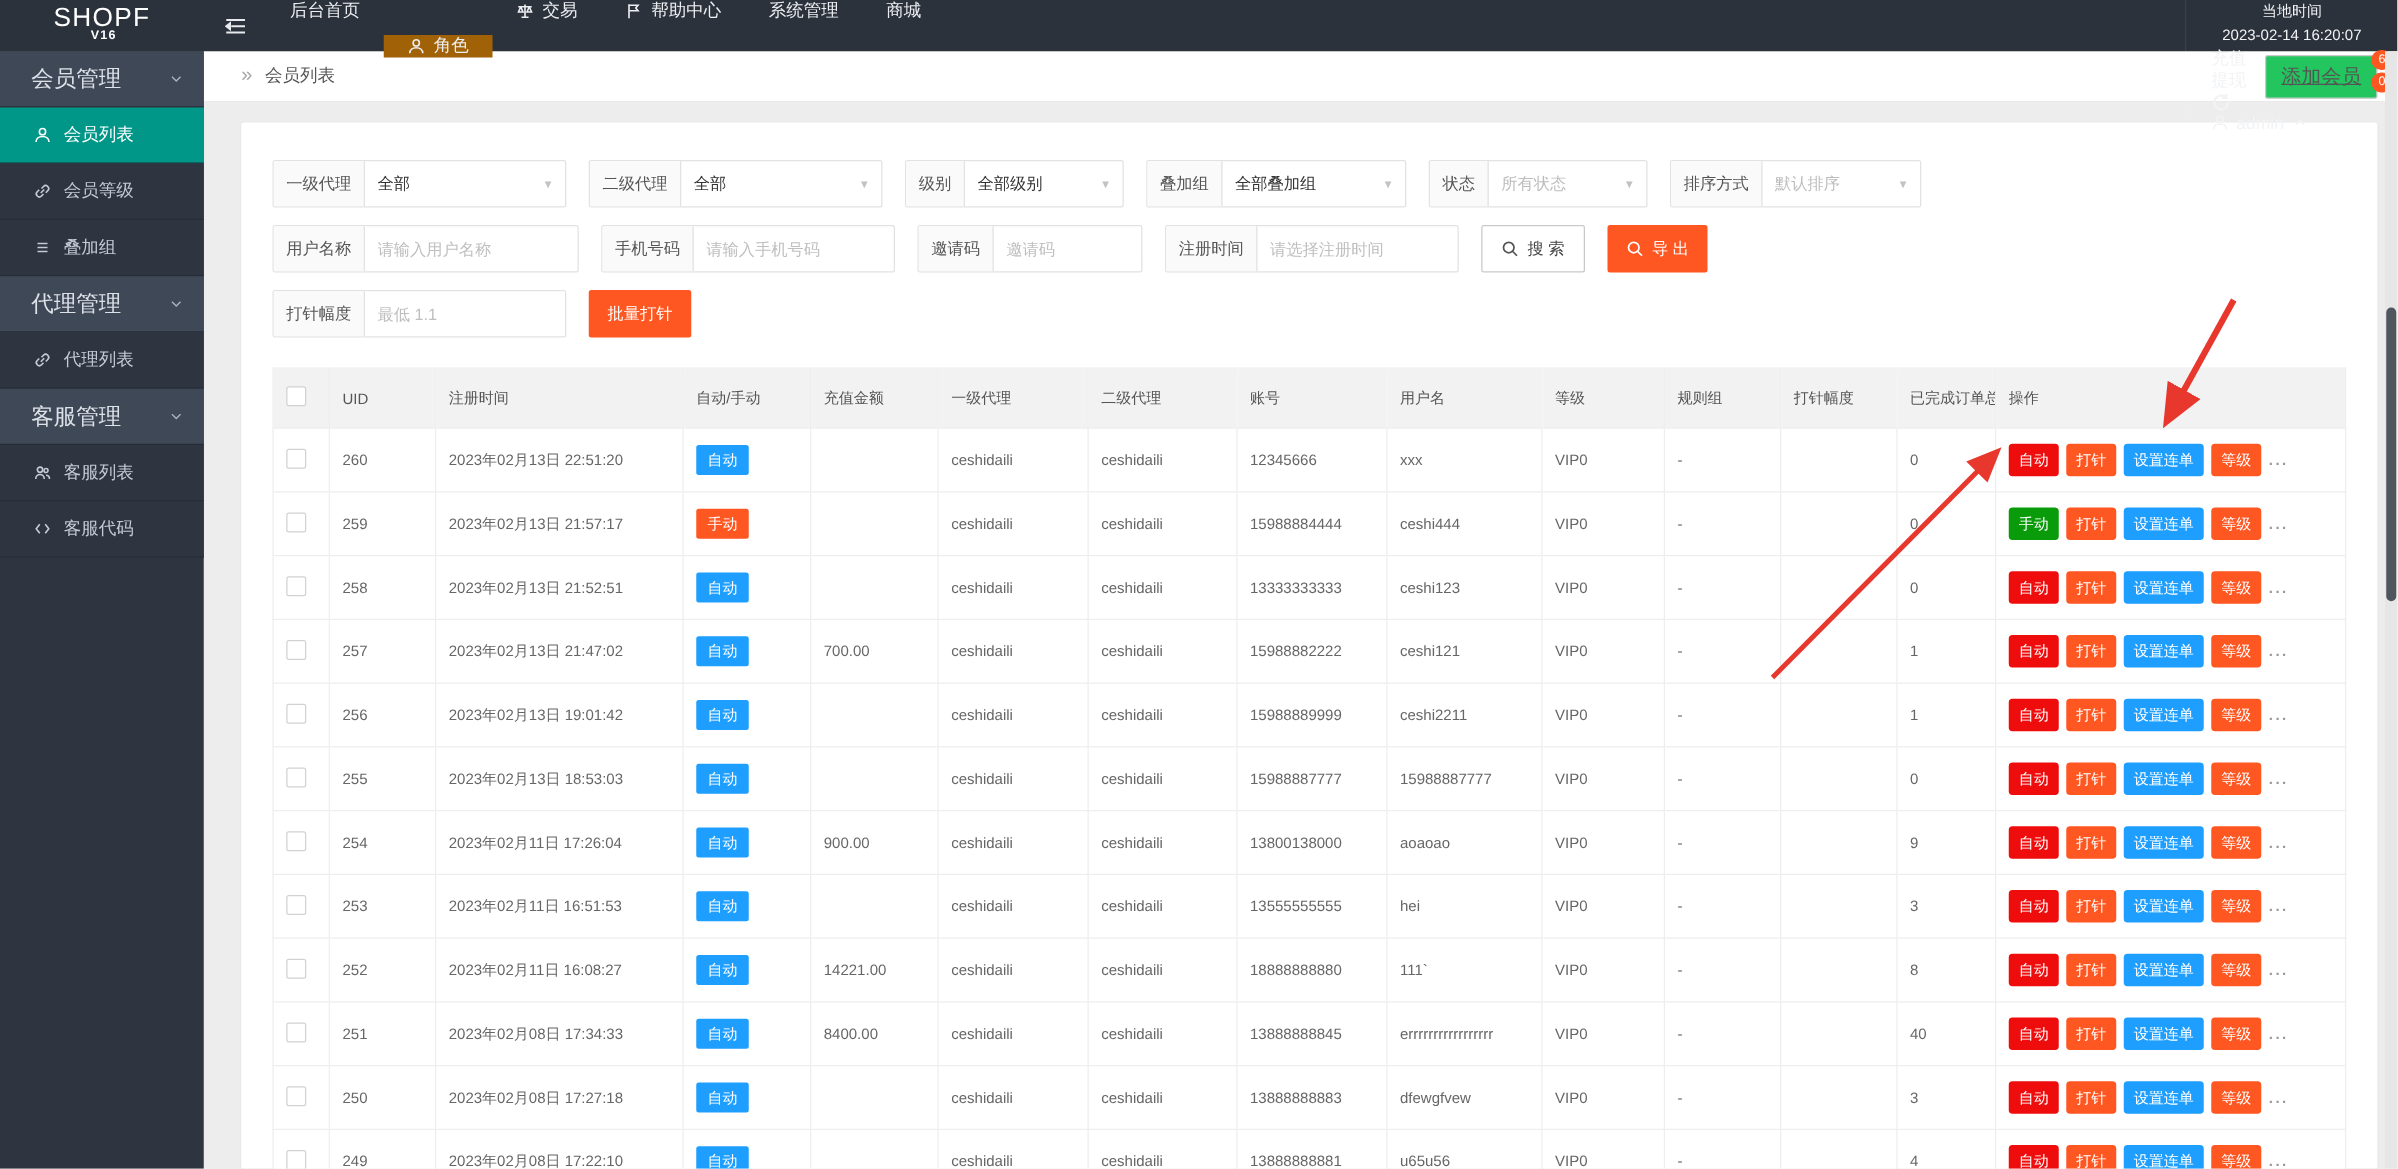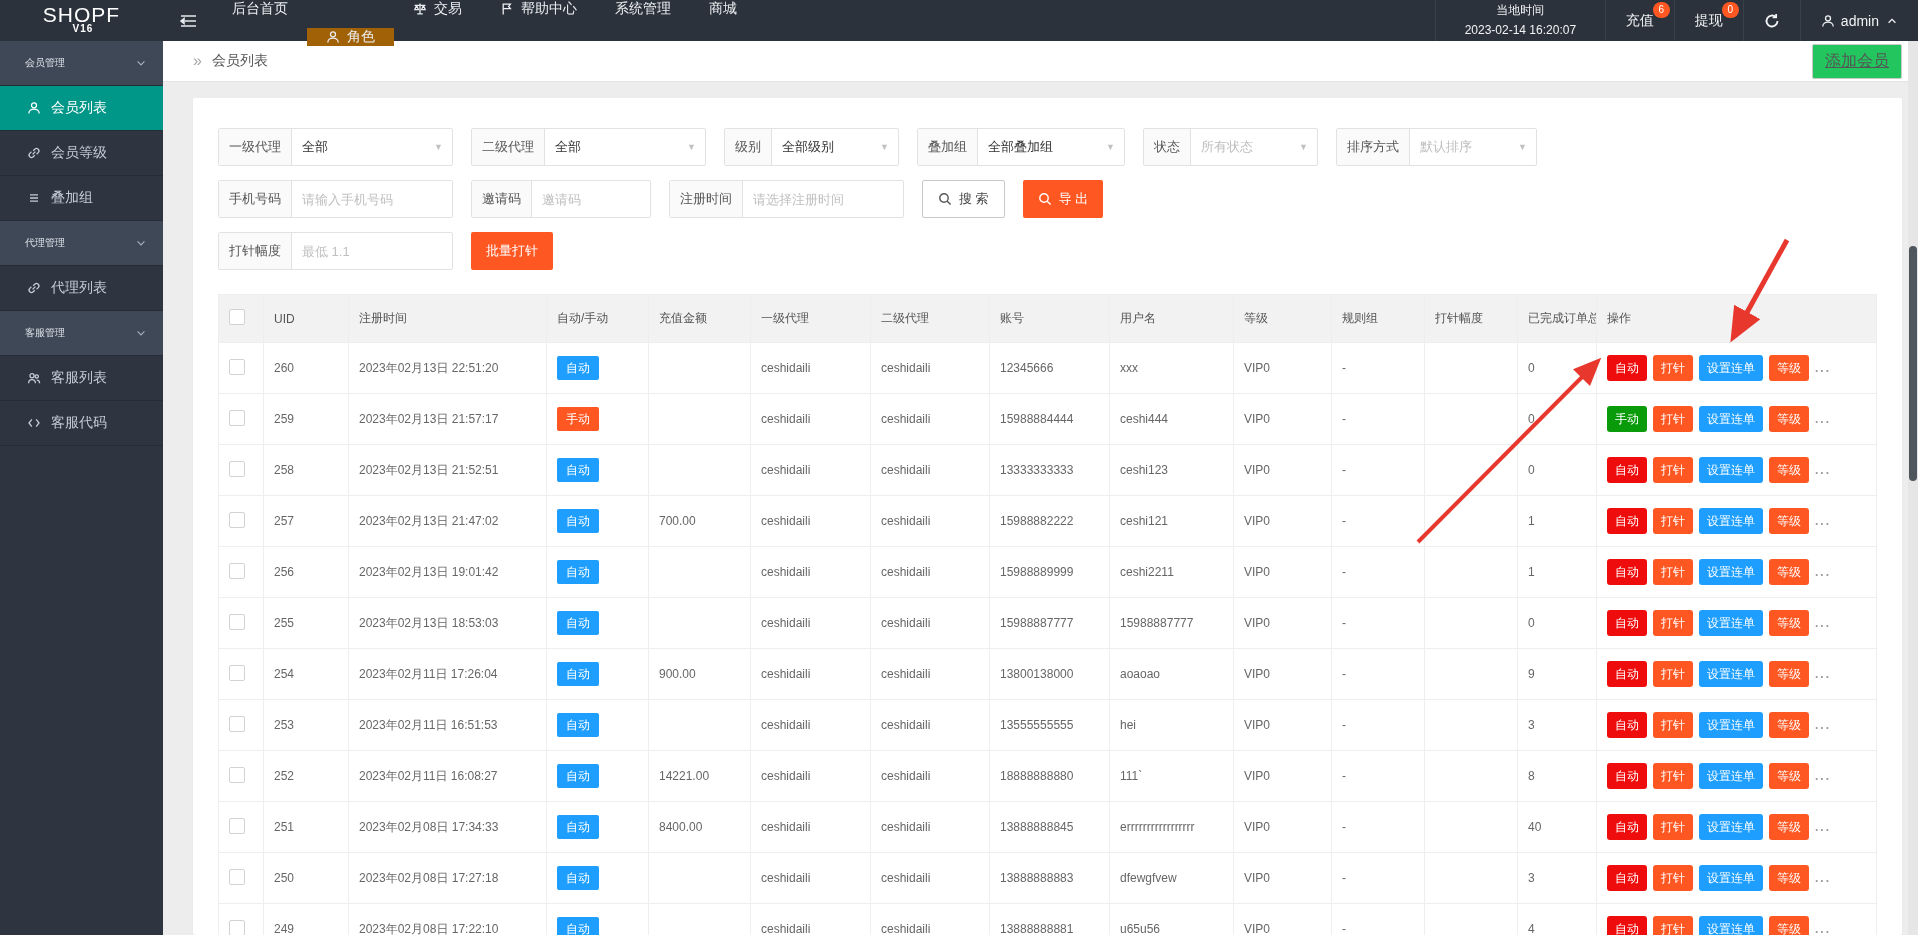--- a/index.html
+++ b/index.html
@@ -8,31 +8,31 @@
 
   
   .navbar{position:absolute;top:0;left:0;width:1918px;height:41px;background:#2b323c;display:flex;align-items:stretch;z-index:5;}
   .logo{width:163px;display:flex;align-items:center;justify-content:center;color:#fff;font-size:21px;letter-spacing:1px;font-weight:500;flex-direction:column;}
   .logo sup{font-size:10px;margin-left:3px;transform:translateY(-4px);font-weight:700;}
   .nav-toggle{width:50px;display:flex;align-items:center;justify-content:center;color:#e8eaed;cursor:pointer;}
   .nav-items{display:flex;align-items:flex-start;}
   .nav-item{display:flex;align-items:center;gap:7px;padding:0 19px;color:#eceef1;font-size:14px;cursor:pointer;}
   .nav-item.active{background:#a16207;margin-top:28px;}
   .nav-spacer{flex:1;}
-  .nav-right{display:flex;align-items:stretch;}
+  .nav-right{display:flex;align-items:stretch;flex-direction:column;}
   .nav-right>div{display:flex;align-items:center;border-left:1px solid rgba(255,255,255,.07);padding:0 20px;color:#f2f3f5;font-size:14px;cursor:pointer;}
   .time-block{flex-direction:column;justify-content:center;font-size:12px !important;line-height:1.6;cursor:default !important;min-width:170px;}
   .badge-wrap{position:relative;}
   .count-badge{position:absolute;top:2px;right:4px;min-width:17px;height:16px;line-height:16px;border-radius:9px;background:var(--orange);color:#fff;font-size:10px;text-align:center;padding:0 4px;}
   .icon{display:inline-flex;align-items:center;justify-content:center;}
   .icon svg{display:block;}
 
   
   .sidebar{position:absolute;top:41px;left:0;width:163px;height:894px;background:#2e3540;z-index:4;}
-  .side-section-header{height:45px;display:flex;align-items:center;justify-content:space-between;padding:0 16px 0 25px;background:#3f4856;color:#dde2e9;font-size:10px;border-bottom:1px solid #262d36;cursor:pointer;}
+  .side-section-header{height:45px;display:flex;align-items:center;justify-content:space-between;padding:0 16px 0 25px;background:#3f4856;color:#dde2e9;font-size:18px;border-bottom:1px solid #262d36;cursor:pointer;}
   .side-item{height:45px;display:flex;align-items:center;gap:10px;padding-left:27px;background:#2e3540;color:#c3cbd6;font-size:14px;border-bottom:1px solid #262d36;cursor:pointer;}
   .side-item.active{background:var(--teal);color:#fff;}
 
   
   .main{position:absolute;top:41px;left:163px;width:1755px;height:894px;}
   .crumb-bar{height:41px;background:#fff;border-bottom:1px solid #e4e4e4;display:flex;align-items:center;padding:0 16px 0 30px;}
   .crumb-icon{color:#a7a7a7;font-size:16px;margin-right:10px;}
   .crumb-label{font-size:14px;color:#555;}
   .crumb-spacer{flex:1;}
   .btn-add{font-size:16px;color:#555;background:#22c55e;border:1px solid #c9c9c9;border-radius:2px;padding:6px 12px;cursor:pointer;text-decoration:underline;}
@@ -267,20 +267,24 @@
             <span class="fselect muted" style="min-width:126px">所有状态<span class="caret">▼</span></span>
           </div>
           <div class="fgroup">
             <span class="flabel">排序方式</span>
             <span class="fselect muted" style="min-width:126px">默认排序<span class="caret">▼</span></span>
           </div>
         </div>
       <div class="frow">
         <span id="filter-inputs" style="display:flex;gap:18px;">
             <div class="fgroup">
+              <span class="flabel">用户名称</span>
+              <input style="width: 170px;" placeholder="请输入用户名称">
+            </div>
+            <div class="fgroup">
               <span class="flabel">手机号码</span>
               <input style="width: 160px;" placeholder="请输入手机号码">
             </div>
             <div class="fgroup">
               <span class="flabel">邀请码</span>
               <input style="width: 118px;" placeholder="邀请码">
             </div>
             <div class="fgroup">
               <span class="flabel">注册时间</span>
               <input style="width: 160px;" placeholder="请选择注册时间">

